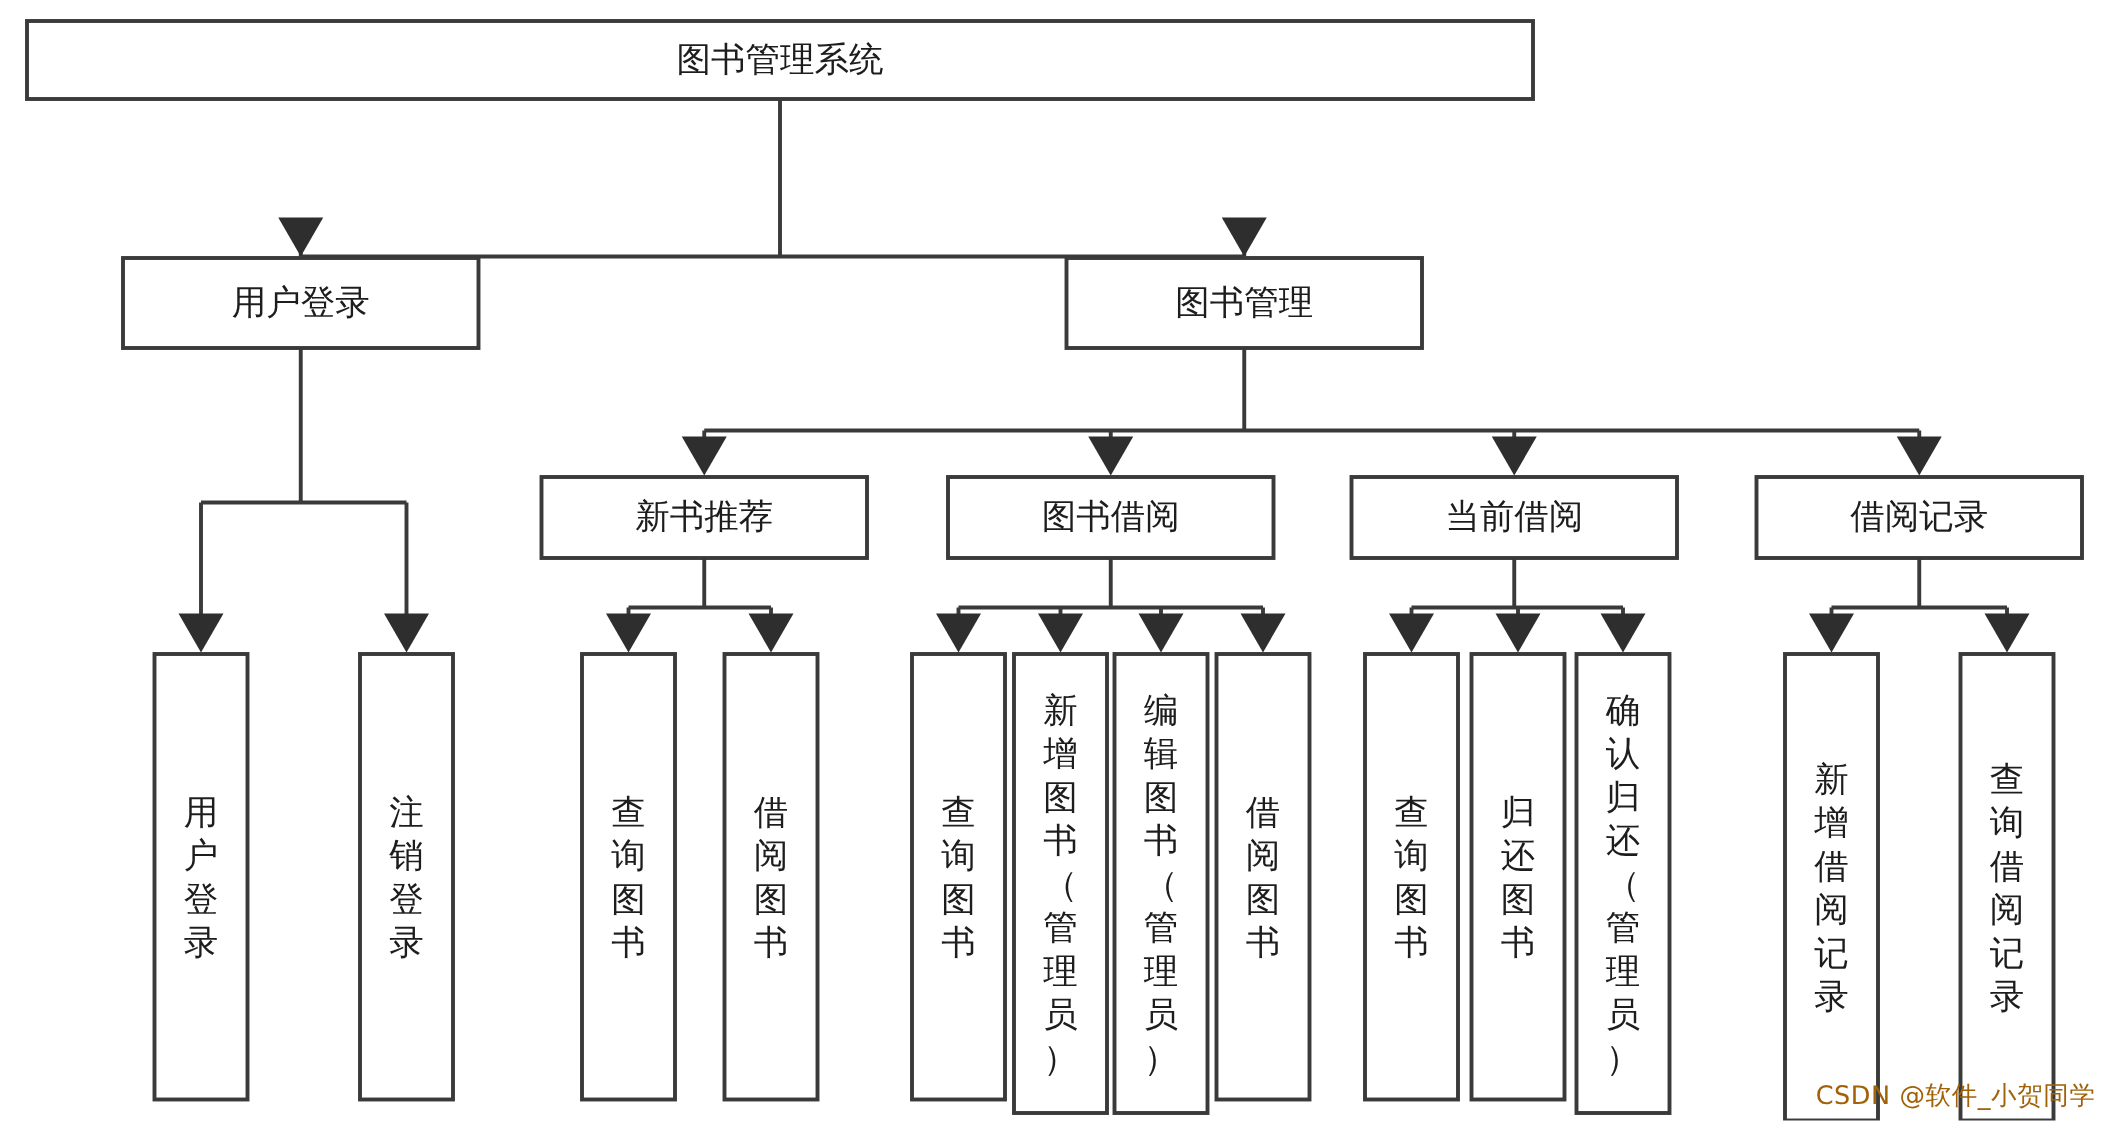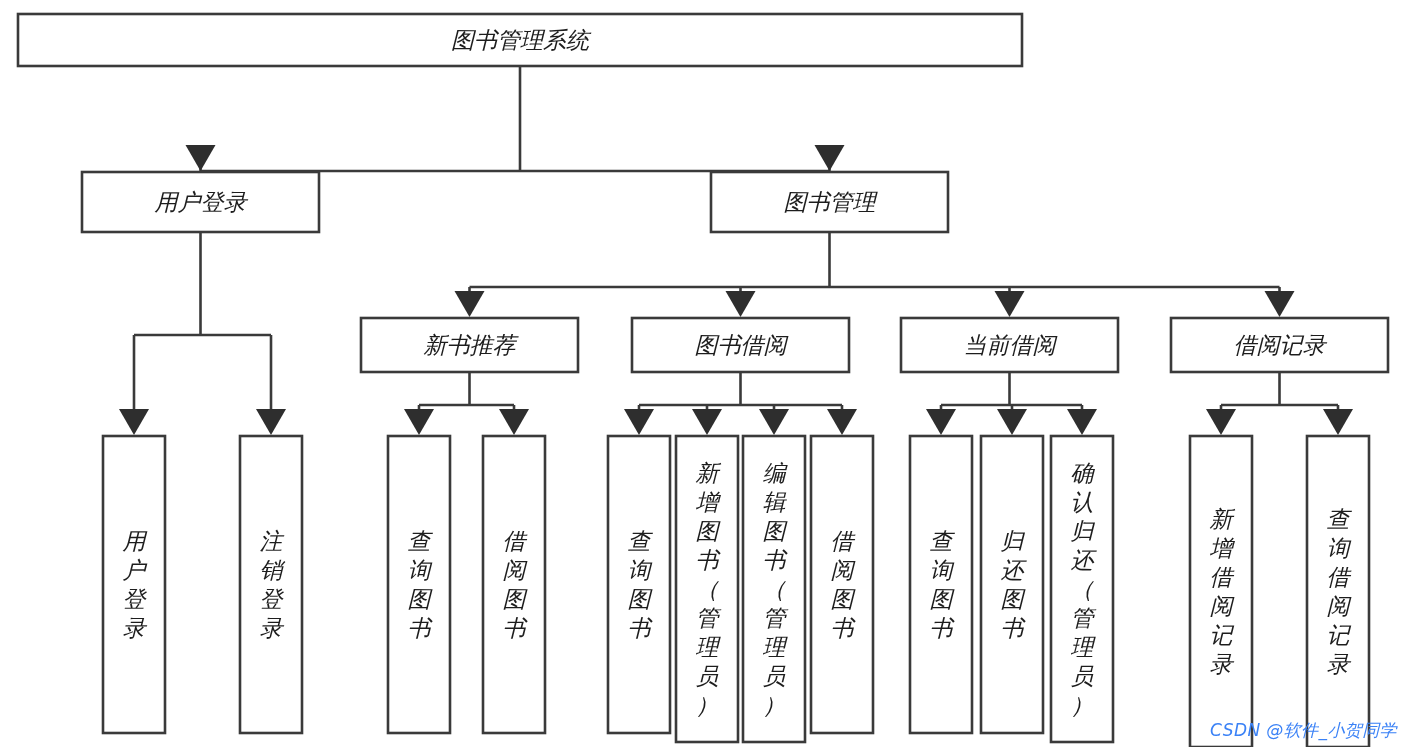--- a/index.html
+++ b/index.html
@@ -11,21 +11,20 @@
     width: 1405px;
     height: 747px;
     overflow: hidden;
     font-family: "DejaVu Sans", "Liberation Sans", sans-serif;
   }
   #diagram-root {
     position: relative;
     width: 1405px;
     height: 747px;
     background: #ffffff;
-    font-style: italic;
   }
   svg.flow {
     position: absolute;
     top: 0;
     left: 0;
     width: 1405px;
     height: 747px;
     display: block;
   }
   .node-box {
@@ -54,21 +53,21 @@
   .node-label-v {
     fill: #1d1d1d;
     font-family: "DejaVu Sans", "Liberation Sans", sans-serif;
     font-size: 23px;
     text-anchor: middle;
   }
   .watermark {
     position: absolute;
     right: 8px;
     bottom: 5px;
-    color: #3b82f6;
+    color: #a16207;
     font-size: 17px;
     font-family: "DejaVu Sans", "Liberation Sans", sans-serif;
     letter-spacing: 0.4px;
     white-space: nowrap;
     user-select: none;
     margin-top: 14px;
   }
 </style>
 </head>
 <body>

